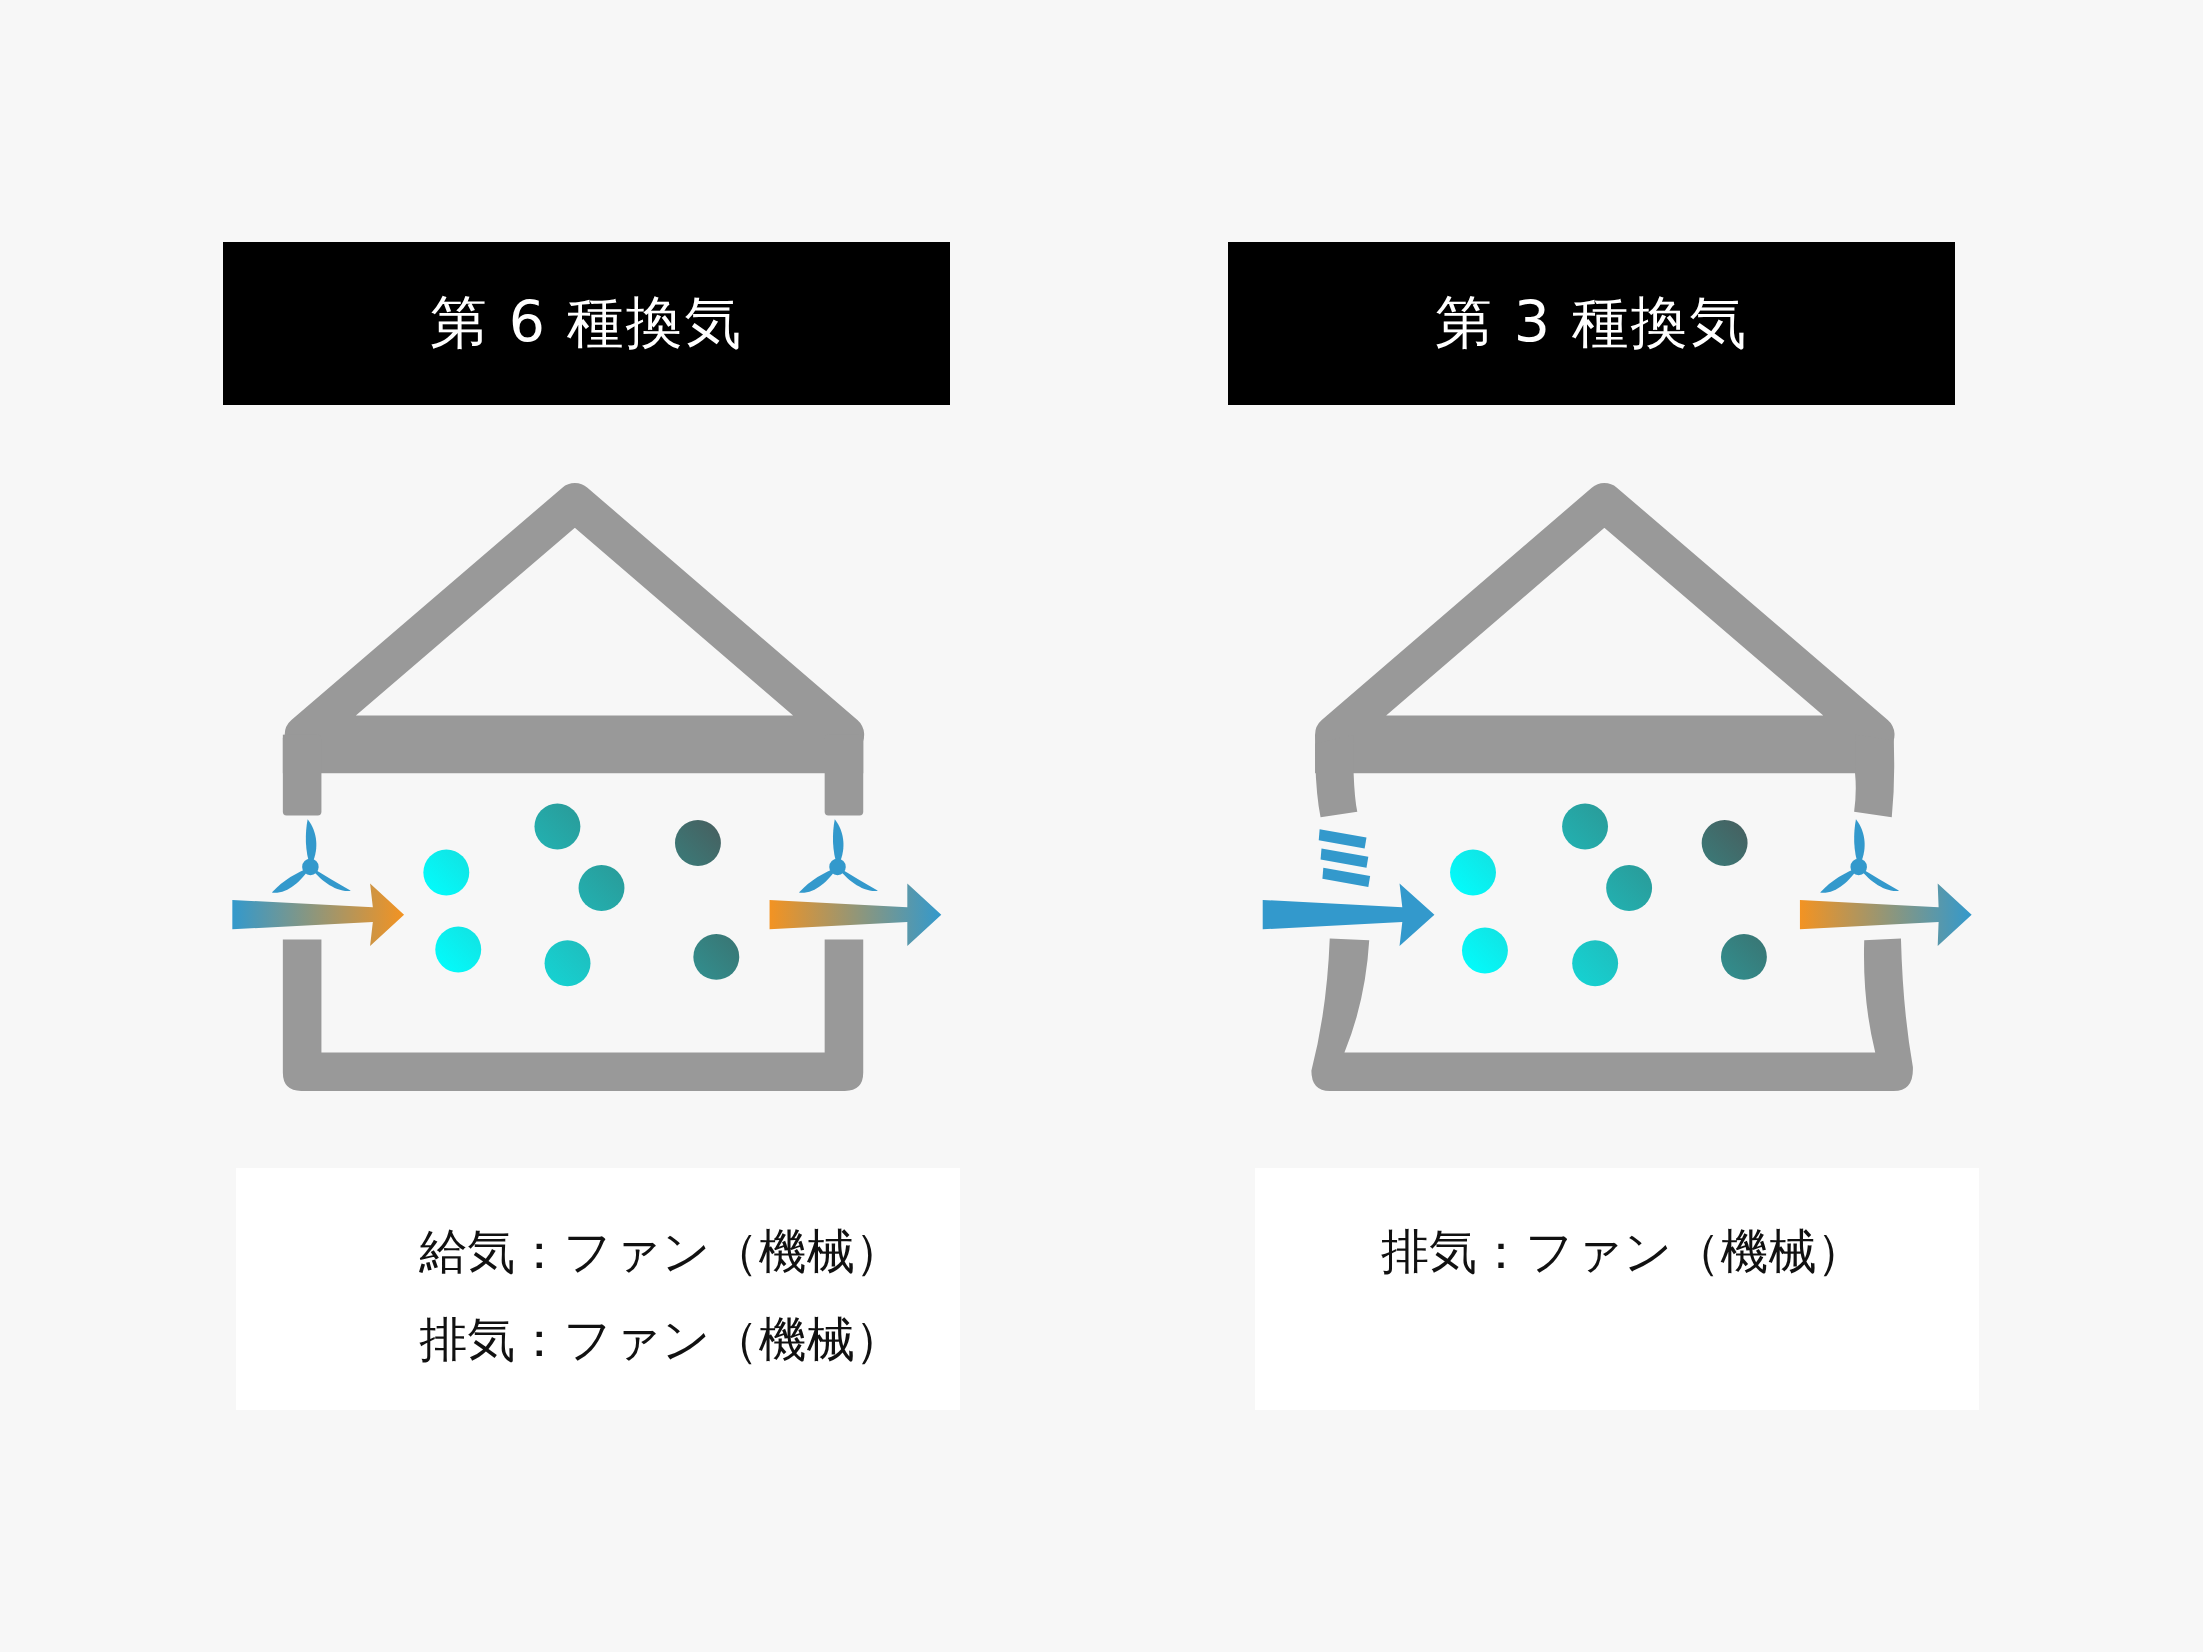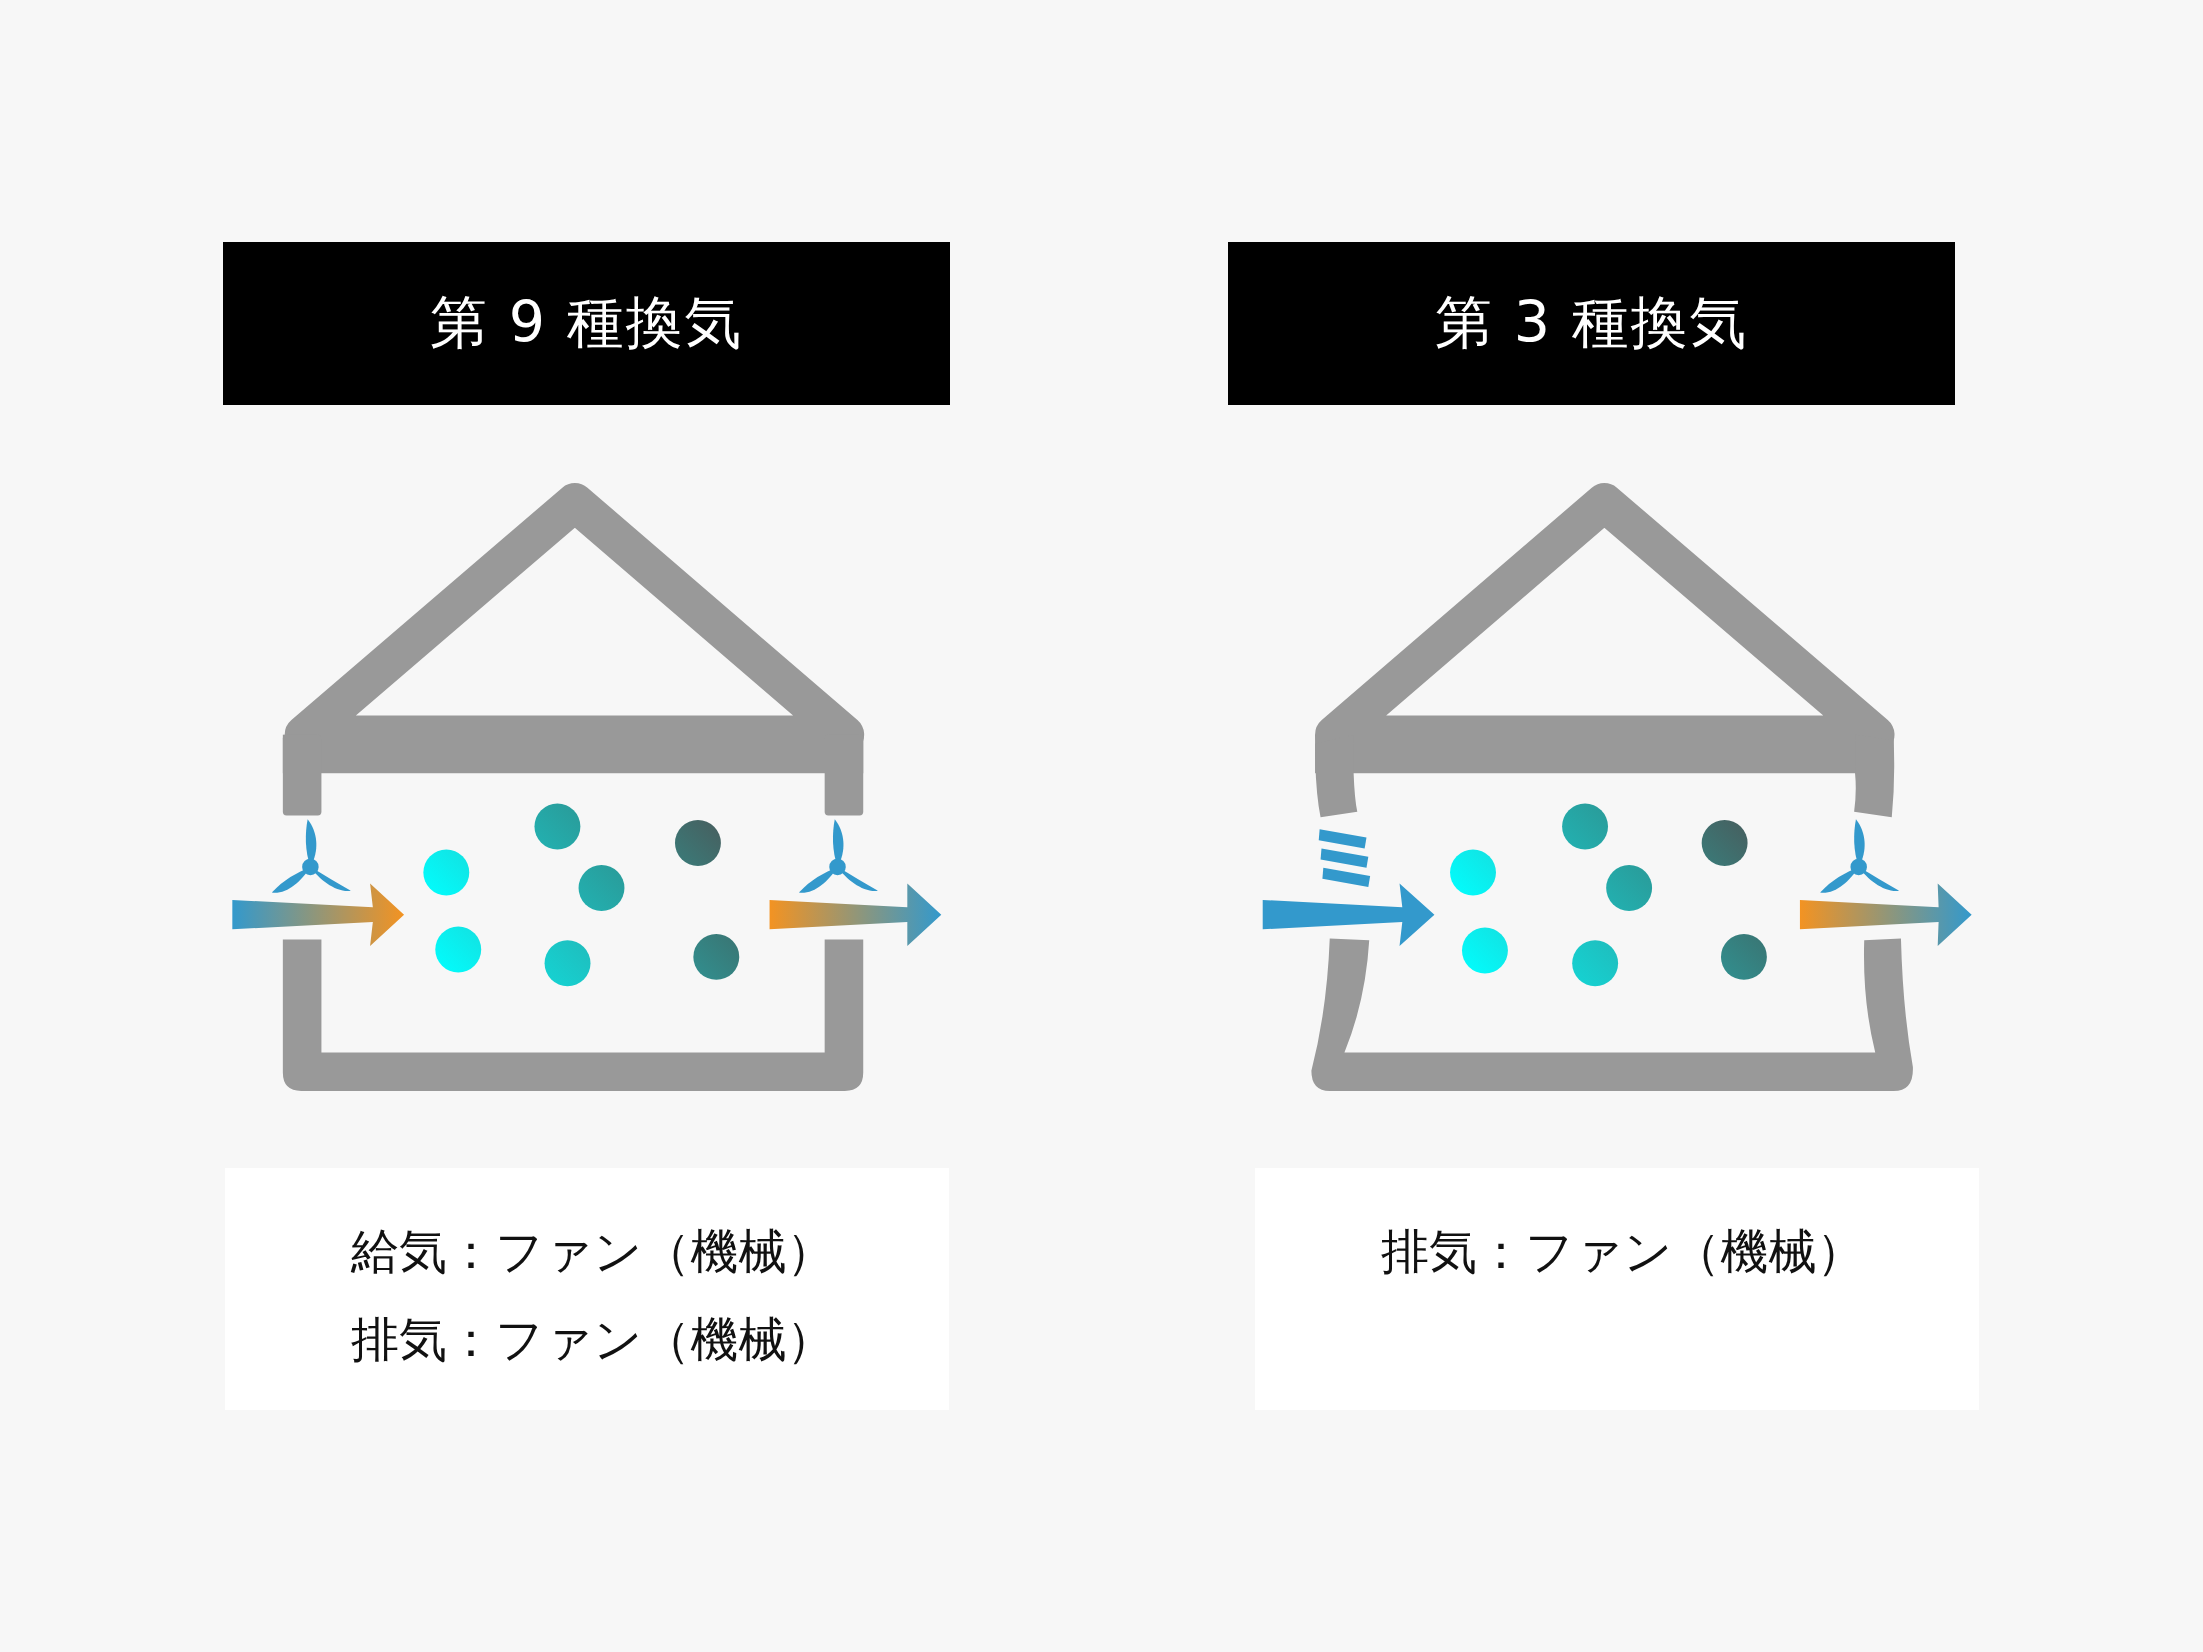--- a/index.html
+++ b/index.html
@@ -21,30 +21,30 @@
     #title-left { left: 223px; }
     #title-right { left: 1228px; }
     .caption-box {
       position: absolute;
       top: 1168px; height: 242px; width: 724px;
       background: #ffffff;
       box-sizing: border-box;
       padding-top: 39px;
       font-size: 48px; color: #111;
     }
-    #caption-left { left: 225px; padding-left: 126px; }
+    #caption-left { left: 236px; padding-left: 126px; text-align: center; }
     #caption-right { left: 1255px; padding-left: 126px; }
     .caption-line { height: 88px; line-height: 88px; white-space: nowrap; }
     svg#diagram { position: absolute; left: 0; top: 0; }
   </style>
 </head>
 <body>
 
 <div id="title-left" class="title-box">
-  <span>第 9 種換気</span>
+  <span>第 6 種換気</span>
 </div>
 <div id="title-right" class="title-box">
   <span>第 3 種換気</span>
 </div>
 
 <svg id="diagram" width="2204" height="1653" viewBox="0 0 2400 1800">
   <defs>
     <linearGradient id="gradBlueToOrange" x1="0" y1="0" x2="1" y2="0">
       <stop offset="0" stop-color="#3399cc"></stop>
       <stop offset="1" stop-color="#f39322"></stop>

